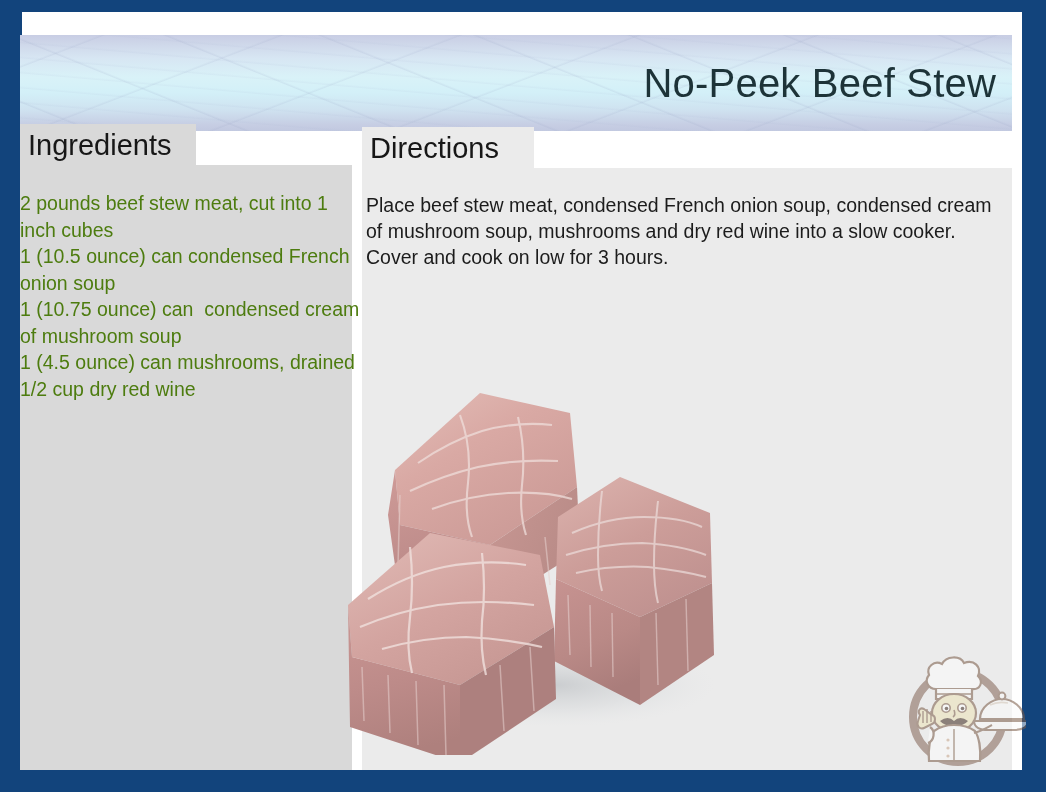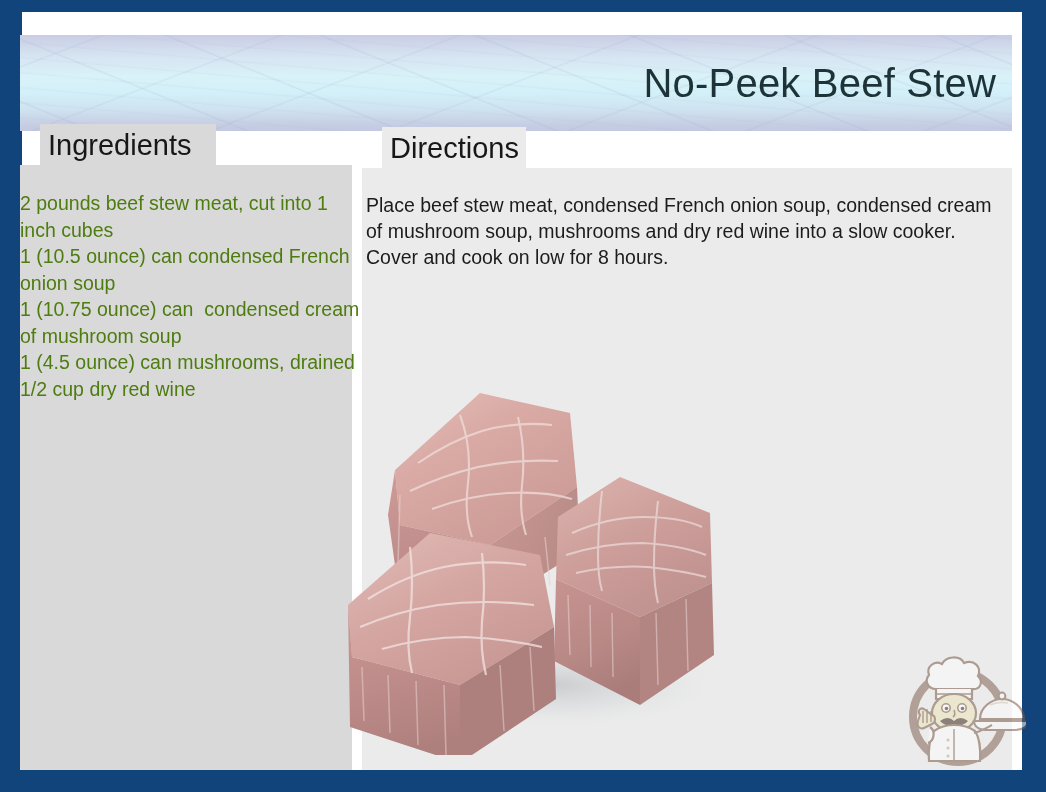--- a/index.html
+++ b/index.html
@@ -107,34 +107,33 @@
     height: 602px;
     background: #ebebeb;
   }
 
   
   .tab {
     position: absolute;
     box-sizing: border-box;
     display: flex;
     align-items: center;
-    margin-left: 20px;
   }
   .tab-ingredients {
     left: 20px;
     top: 124px;
     width: 176px;
     height: 42px;
     background: #d9d9d9;
     padding-left: 8px;
   }
   .tab-directions {
     left: 362px;
     top: 127px;
-    width: 144px;
+    width: 172px;
     height: 42px;
     background: #ebebeb;
     padding-left: 8px;
   }
   .tab-label {
     font-size: 29px;
     color: #171717;
     font-weight: normal;
     line-height: 1;
     white-space: nowrap;
@@ -206,21 +205,21 @@
   <div class="ingredients-list">2 pounds beef stew meat, cut into 1 inch cubes
 1 (10.5 ounce) can condensed French onion soup
 1 (10.75 ounce) can  condensed cream of mushroom soup
 1 (4.5 ounce) can mushrooms, drained
 1/2 cup dry red wine</div>
 
   <div class="panel panel-directions"></div>
   <div class="tab tab-directions">
     <span class="tab-label">Directions</span>
   </div>
-  <div class="directions-text">Place beef stew meat, condensed French onion soup, condensed cream of mushroom soup, mushrooms and dry red wine into a slow cooker. Cover and cook on low for 8 hours.</div>
+  <div class="directions-text">Place beef stew meat, condensed French onion soup, condensed cream of mushroom soup, mushrooms and dry red wine into a slow cooker. Cover and cook on low for 3 hours.</div>
 
   <div class="beef-photo">
     <svg viewBox="0 0 410 400" xmlns="http://www.w3.org/2000/svg">
       <defs>
         <radialGradient id="shadow" cx="50%" cy="50%" r="50%">
           <stop offset="0%" stop-color="#9aa0a6" stop-opacity="0.40"></stop>
           <stop offset="55%" stop-color="#b5bbc0" stop-opacity="0.20"></stop>
           <stop offset="100%" stop-color="#d8dce0" stop-opacity="0"></stop>
         </radialGradient>
 

